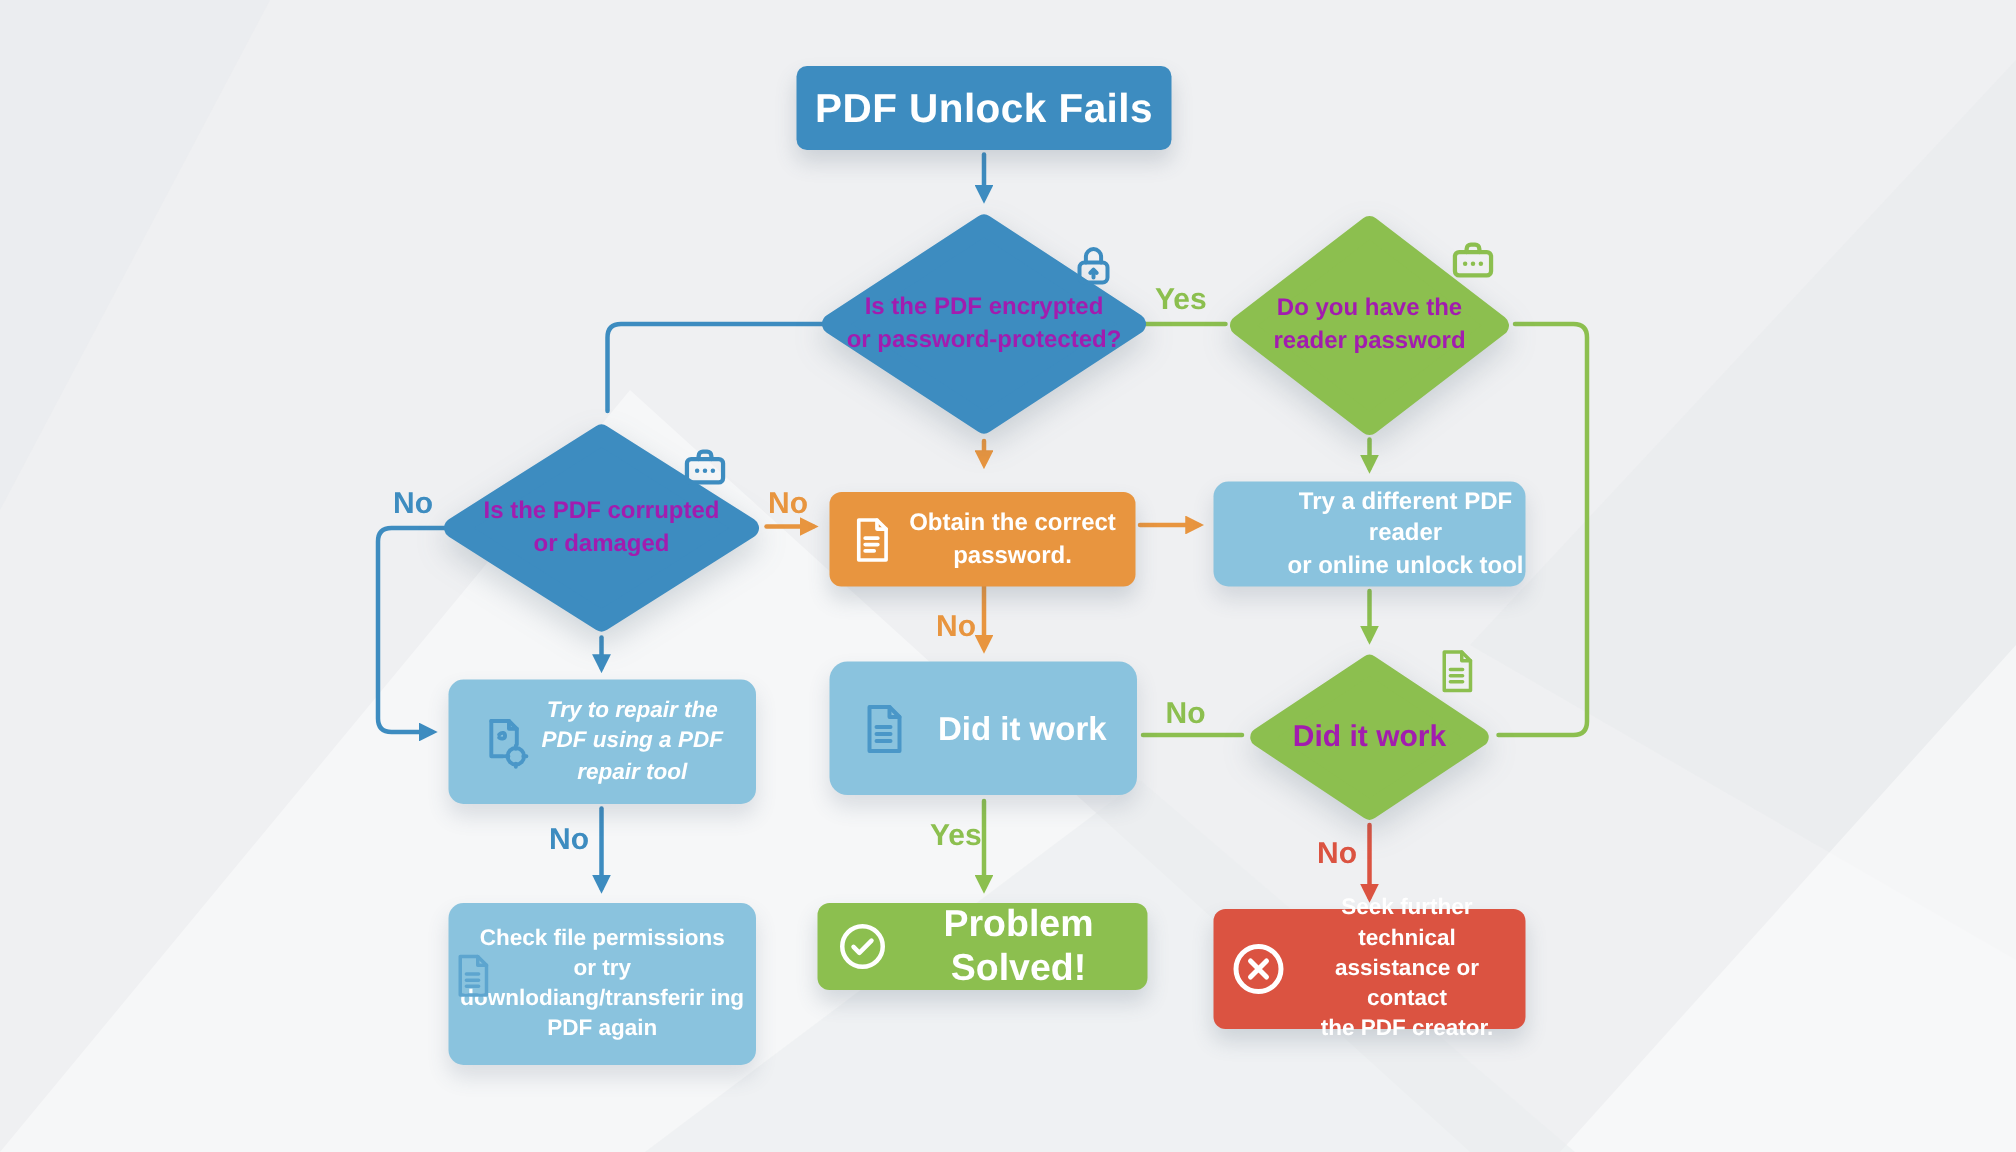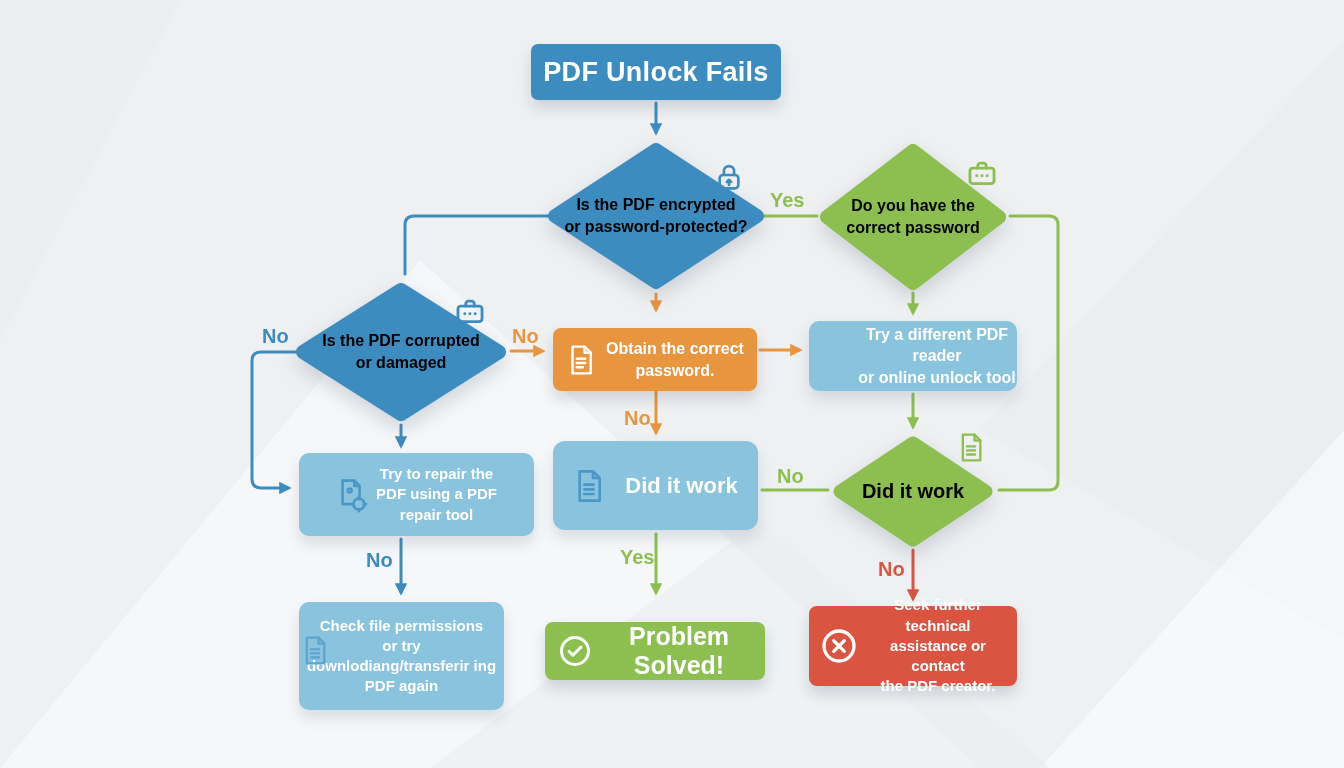--- a/index.html
+++ b/index.html
@@ -11,26 +11,26 @@
   body{font-family:"Liberation Sans",sans-serif;background:var(--bg);position:relative;}
   .stage{position:absolute;inset:0;width:1344px;height:768px;}
   svg.layer{position:absolute;left:0;top:0;width:1344px;height:768px;}
   .bgfacets{z-index:0;}
   .edges{z-index:1;}
   .node{position:absolute;z-index:2;display:flex;align-items:center;justify-content:center;color:#fff;text-align:center;}
   .rect{border-radius:8px;box-shadow:0 8px 14px rgba(70,90,110,.20);}
   .rect.blue{background:var(--blue);}
   .rect.lblue{background:var(--light_blue);box-shadow:0 8px 14px rgba(70,90,110,.16);}
   .rect.orange{background:var(--orange);}
-  .rect.green{background:var(--green);margin-top:20px;}
+  .rect.green{background:var(--green);}
   .rect.red{background:var(--red);}
   .start-title{font-size:27px;font-weight:bold;letter-spacing:.3px;}
   .diamond{position:absolute;z-index:2;}
   .diamond svg{position:absolute;left:0;top:0;width:100%;height:100%;filter:drop-shadow(0 8px 10px rgba(70,90,110,.22));}
-  .dtext{position:absolute;inset:0;display:flex;flex-direction:column;align-items:center;justify-content:center;color:#000000;font-weight:bold;text-align:center;z-index:2;}
+  .dtext{position:absolute;inset:0;display:flex;flex-direction:column;align-items:center;justify-content:center;color:#a21caf;font-weight:bold;text-align:center;z-index:2;}
   .dtext span{display:block;}
   .fs16{font-size:16px;line-height:1.35;}
   .fs15{font-size:15px;line-height:1.35;}
   .fs19{font-size:20px;}
   .lines{display:flex;flex-direction:column;align-items:center;justify-content:center;font-weight:bold;}
   .lines span{display:block;}
   .boxicon{flex:0 0 auto;display:flex;align-items:center;justify-content:center;}
   .boxicon svg{display:block;}
   .edge-label{position:absolute;z-index:3;font-weight:bold;font-size:20px;}
   .el-green{color:var(--green);} .el-blue{color:var(--blue);}
@@ -107,21 +107,21 @@
       <path d="M12 18 v-3.6 M10.4 15.7 L12 14.1 L13.6 15.7"></path>
     </svg>
   </span>
 
   <div class="diamond" style="left:818px;top:142px;width:190px;height:150px;">
     <svg viewBox="0 0 190 150">
         <path d="M95 9 L181 75 L95 141 L9 75 Z" fill="#8cbf4f" stroke="#8cbf4f" stroke-width="14" stroke-linejoin="round"></path>
       </svg>
     <div class="dtext fs16">
       <span>Do you have the</span>
-      <span>correct password</span>
+      <span>reader password</span>
     </div>
   </div>
   <span class="float-icon" style="left:964px;top:156px;">
     <svg width="36" height="34" viewBox="0 0 24 24" fill="none" stroke="#8cbf4f" stroke-width="2" stroke-linecap="round" stroke-linejoin="round">
       <rect x="3.5" y="8.5" width="17" height="11" rx="2"></rect>
       <path d="M9 8.5 V7 a2 2 0 0 1 2-2 h2 a2 2 0 0 1 2 2 v1.5"></path>
       <circle cx="8.3" cy="14" r="1.05" fill="#8cbf4f" stroke="none"></circle>
       <circle cx="12" cy="14" r="1.05" fill="#8cbf4f" stroke="none"></circle>
       <circle cx="15.7" cy="14" r="1.05" fill="#8cbf4f" stroke="none"></circle>
     </svg>
@@ -160,21 +160,21 @@
     </div>
   </div>
 
   <div class="node rect lblue" style="left:809px;top:321px;width:208px;height:70px;border-radius:10px;padding-left:48px;">
     <div class="lines fs16">
       <span>Try a different PDF reader</span>
       <span>or online unlock tool</span>
     </div>
   </div>
 
-  <div class="node rect lblue" style="left:299px;top:453px;width:235px;height:83px;border-radius:10px;gap:6px;padding:0 8px;">
+  <div class="node rect lblue" style="left:299px;top:453px;width:205px;height:83px;border-radius:10px;gap:6px;padding:0 8px;font-style:italic;">
     <span class="boxicon">
       <svg width="34" height="40" viewBox="0 0 26 30" fill="none" stroke="#4a97c8" stroke-width="2" stroke-linecap="round" stroke-linejoin="round">
         <path d="M5 4 h9 l4 4 v8"></path>
           <path d="M14 4 v4 h4"></path>
           <path d="M5 4 v18 h6"></path>
         <path d="M9 11 c1.5-1.5 3-1 3 .5 s-1.5 2-3 1"></path>
         <circle cx="17.5" cy="22" r="4.2"></circle>
         <path d="M17.5 16.6 v1.6 M17.5 25.8 v1.6 M12.1 22 h1.6 M21.3 22 h1.6"></path>
       </svg>
     </span>

